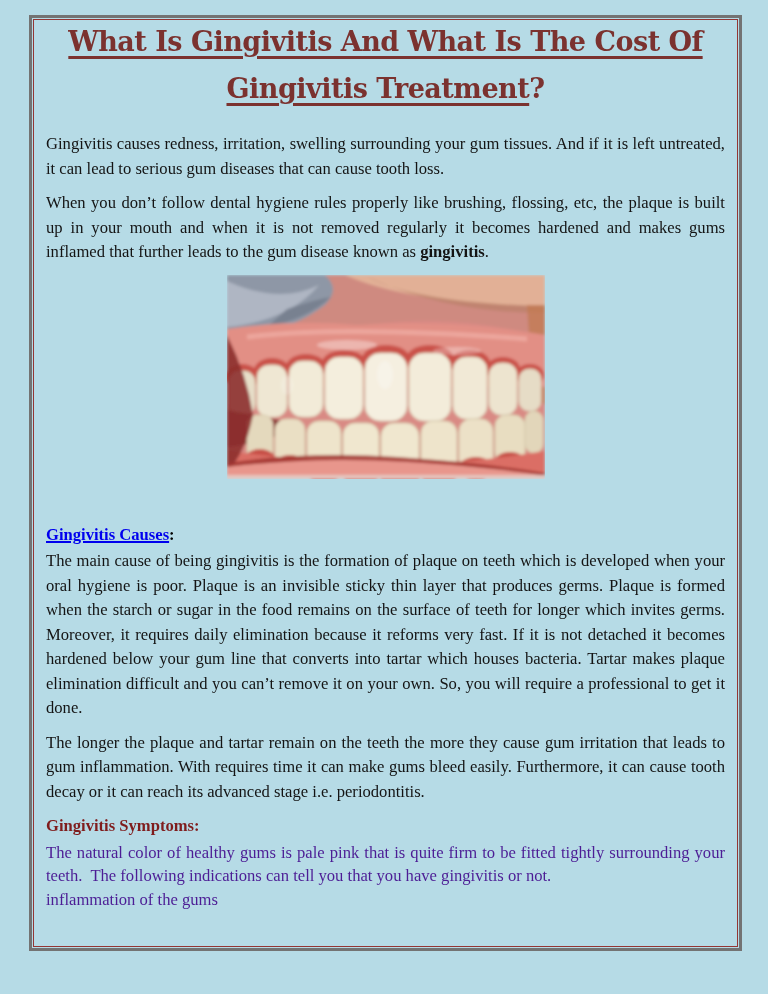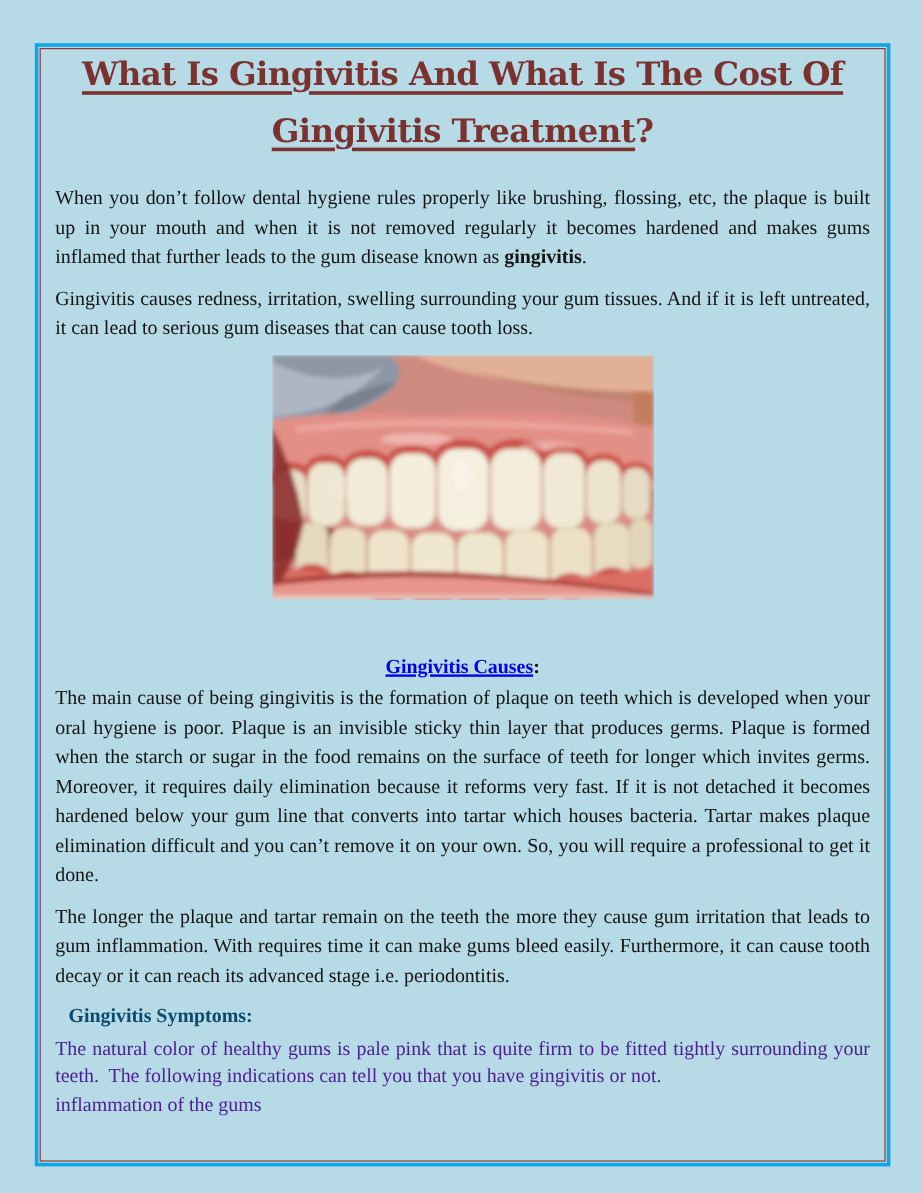--- a/index.html
+++ b/index.html
@@ -4,22 +4,22 @@
 <style>
   html,body{margin:0;padding:0;}
   body{
     width:768px;height:994px;
     background:#b6dbe6;
     font-family:"Liberation Serif", serif;
     position:relative;overflow:hidden;
     color:#111;
   }
   .frame{
-    position:absolute;left:29px;top:36px;width:713px;height:936px;
-    border:3px solid #0ea5e9;box-sizing:border-box;
+    position:absolute;left:29px;top:15px;width:713px;height:936px;
+    border:3px solid #737373;box-sizing:border-box;
   }
   .frame-inner{
     position:absolute;top:1px;left:1px;right:1px;bottom:1px;
     border:1px solid #943634;
     padding:4px 12px 0 12px;box-sizing:border-box;
     overflow:hidden;
   }
   h1.title{
     font-family:"DejaVu Serif", serif;
     font-weight:bold;
@@ -39,52 +39,52 @@
     margin:0 0 10px 0;
     color:#141414;
   }
   .photo-wrap{
     text-align:center;
     margin:8px 0 44px 0;
   }
   svg.photo{width:318px;height:204px;display:block;margin:0 auto;}
   p.heading-line{
     font-size:16.6px;line-height:24.5px;font-weight:bold;
-    margin:0 0 2px 0;color:#000;text-align:center;
+    margin:0 0 2px 0;color:#000;
   }
   a.causes-link{
     color:#0000EE;
     text-decoration:underline;
     text-decoration-thickness:1.5px;
     cursor:pointer;
   }
   p.bold-heading{
     font-size:16.6px;line-height:24.5px;font-weight:bold;
-    margin:4px 0 2px 11px;color:#0c4a6e;
+    margin:4px 0 2px 0;color:#7f1d1d;
   }
   p.last-para{
     font-size:16.6px;line-height:23.5px;
     text-align:justify;
     margin:0;color:#4c1d95;
   }
 </style>
 </head>
 <body>
 
 <div class="frame">
   <div class="frame-inner">
 
     <h1 class="title">
       <span class="u">What Is Gingivitis And What Is The Cost Of</span><br>
       <span class="u">Gingivitis Treatment</span><span>?</span>
     </h1>
 
+    <p class="body">Gingivitis causes redness, irritation, swelling surrounding your gum tissues. And if it is left untreated, it can lead to serious gum diseases that can cause tooth loss.</p>
+
     <p class="body"><span>When you don’t follow dental hygiene rules properly like brushing, flossing, etc, the plaque is built up in your mouth and when it is not removed regularly it becomes hardened and makes gums inflamed that further leads to the gum disease known as </span><b>gingivitis</b><span>.</span></p>
-
-    <p class="body">Gingivitis causes redness, irritation, swelling surrounding your gum tissues. And if it is left untreated, it can lead to serious gum diseases that can cause tooth loss.</p>
 
     <div class="photo-wrap">
       <svg class="photo" viewBox="0 0 318 204" role="img">
         <defs>
           <filter id="soft" x="-5%" y="-5%" width="110%" height="110%">
             <feGaussianBlur stdDeviation="1.6"></feGaussianBlur>
           </filter>
           <clipPath id="photo-clip">
               <rect width="318" height="204"></rect>
             </clipPath>

